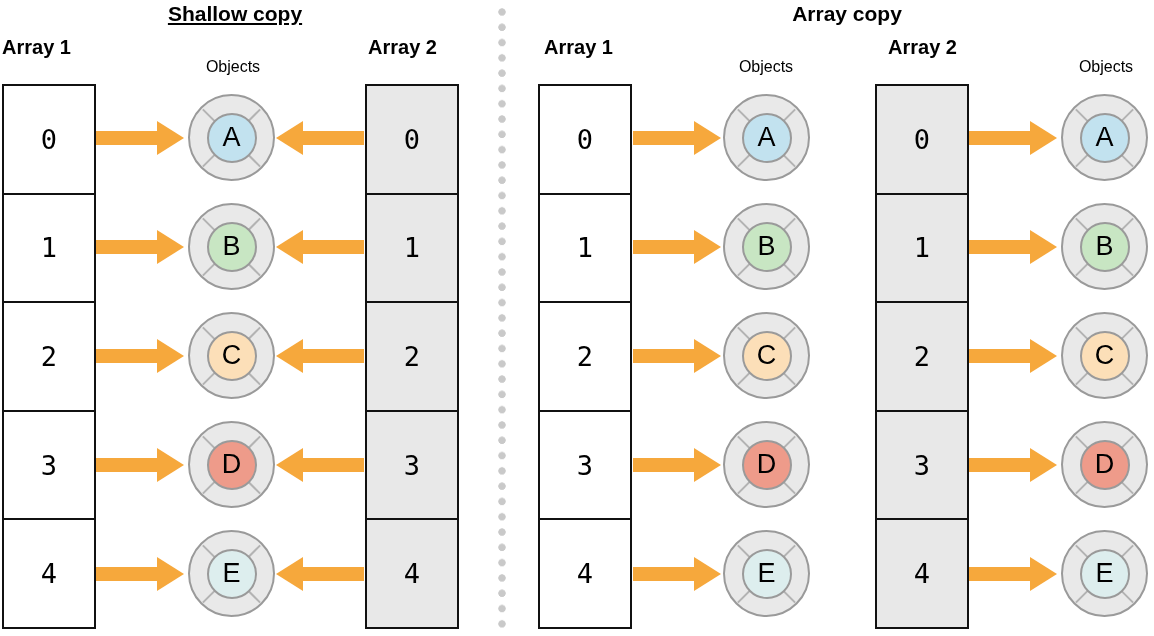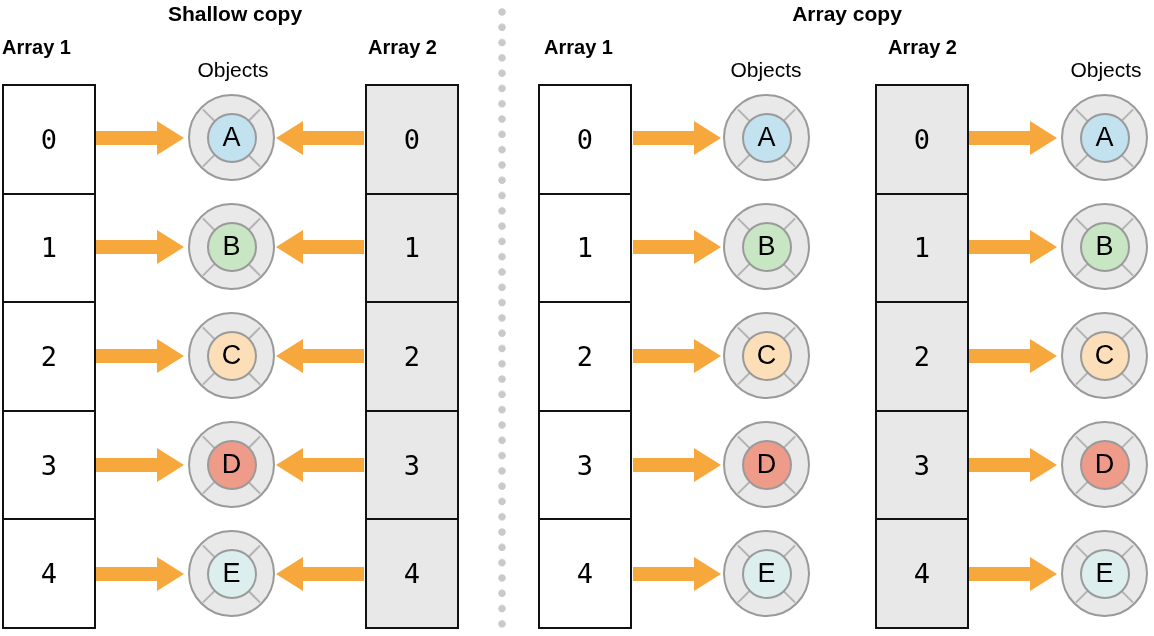--- a/index.html
+++ b/index.html
@@ -2,21 +2,21 @@
 <html style="--arrow: #f6a83c; --cell-gray: #e8e8e8; --ring-fill: #e9e9e9; --ring-border: #9a9a9a; --dot: #c9c9c9;"><head>
 <meta charset="utf-8">
 <style>
   html,body{margin:0;padding:0;background:#fff;}
   .canvas{
     position:relative;width:1154px;height:636px;background:#fff;
     font-family:"Liberation Sans", sans-serif;color:#000;overflow:hidden;
   }
   .title{position:absolute;top:2px;transform:translateX(-50%);font-size:21px;font-weight:bold;white-space:nowrap;}
   .arr-label{position:absolute;top:36px;font-size:20px;font-weight:bold;white-space:nowrap;}
-  .obj-label{position:absolute;top:58px;transform:translateX(-50%);font-size:21px;white-space:nowrap;}
+  .obj-label{position:absolute;top:58px;transform:translateX(-50%);font-size:16px;white-space:nowrap;}
 
   .array-col{
     position:absolute;top:84px;width:90px;height:541px;
     border:2px solid #111;background:#fff;
     display:flex;flex-direction:column;
   }
   .array-col.gray{background:var(--cell-gray);}
   .cell{
     flex:1;display:flex;align-items:center;justify-content:center;
     font-family:"DejaVu Sans Mono", monospace;font-size:27px;
@@ -56,21 +56,21 @@
     position:absolute;left:498px;top:8px;width:8px;height:624px;
     background-image:radial-gradient(circle at 4px 4px, var(--dot) 3.4px, rgba(0,0,0,0) 4px);
     background-size:8px 15.3px;background-repeat:repeat-y;
   }
 </style>
 </head>
 <body>
 
 <div class="canvas">
 
-  <div class="title" style="left:235px;">Shallow copy</div>
+  <div class="title" style="left:235px;text-decoration:underline;">Shallow copy</div>
   <div class="arr-label" style="left:2px;">Array 1</div>
   <div class="obj-label" style="left:233px;">Objects</div>
   <div class="arr-label" style="left:368px;">Array 2</div>
 
   <div class="array-col" style="left:2px;">
       <div class="cell">0</div>
       <div class="cell">1</div>
       <div class="cell">2</div>
       <div class="cell">3</div>
       <div class="cell">4</div>

